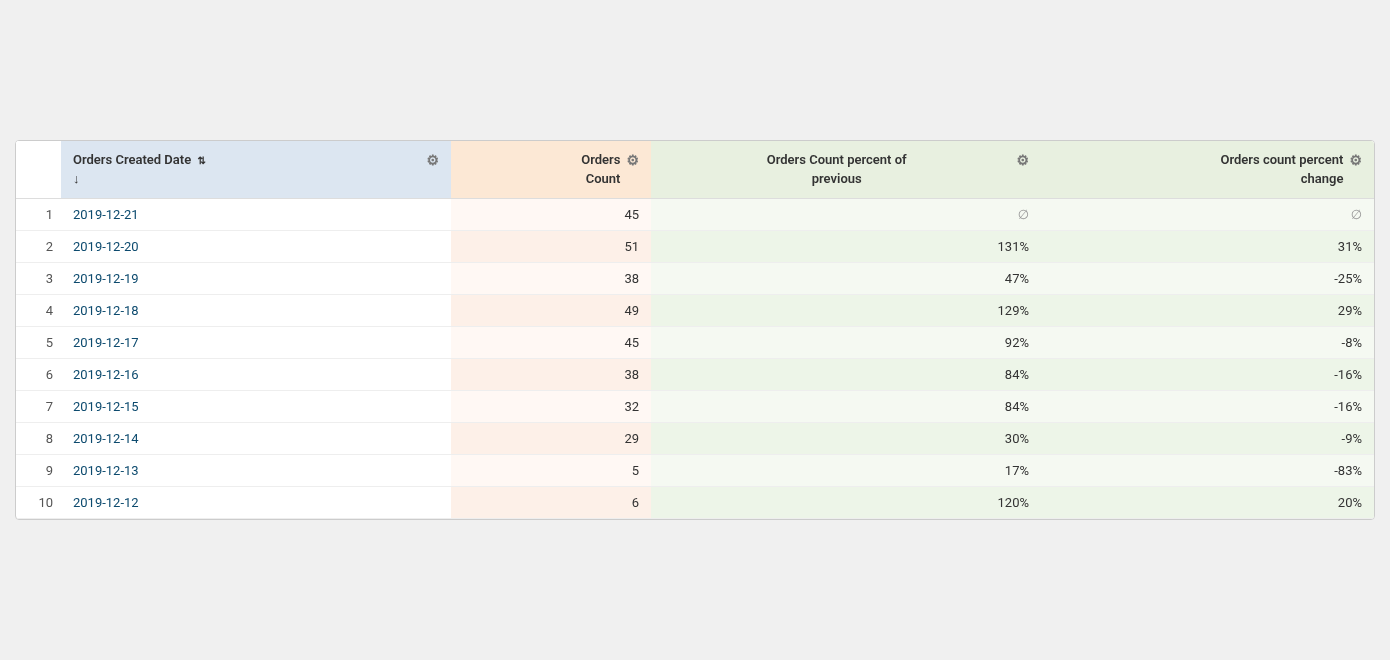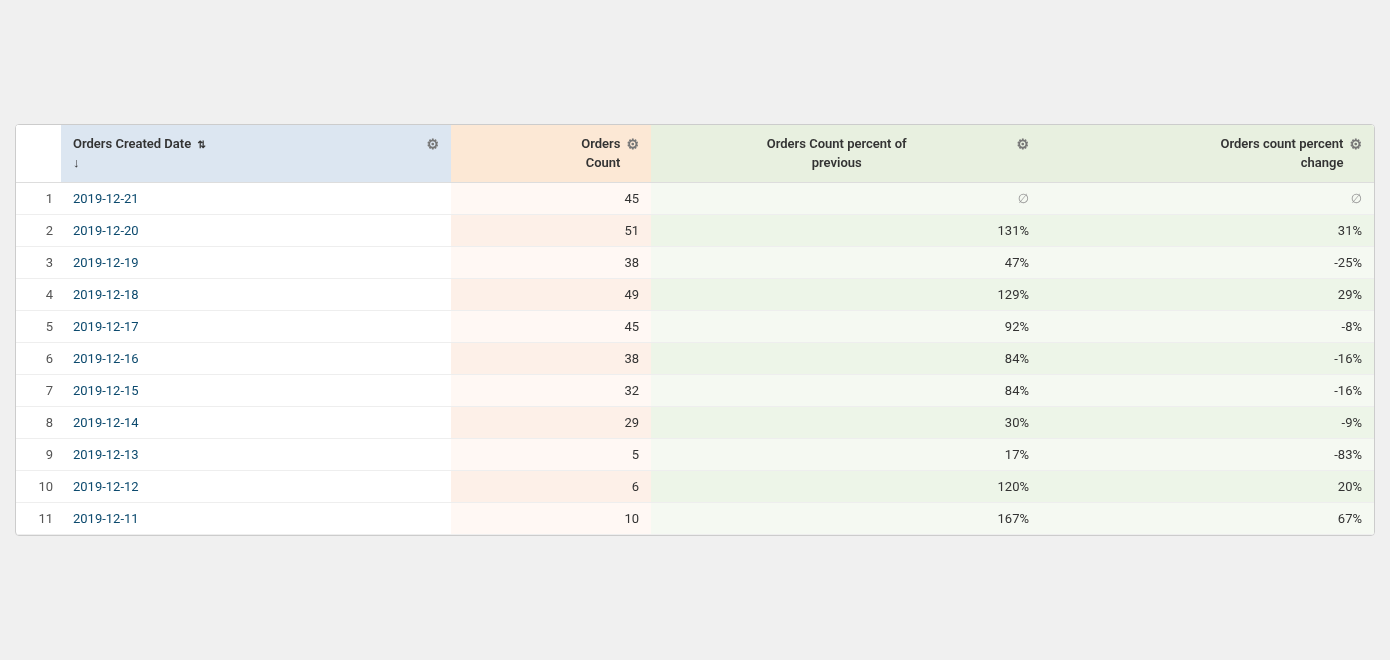--- a/index.html
+++ b/index.html
@@ -245,27 +245,20 @@
           <td class="col-percent-prev">17%</td>
           <td class="col-percent-change">-83%</td>
         </tr>
         <tr>
           <td class="col-row-num">10</td>
           <td class="col-date">2019-12-12</td>
           <td class="col-count">6</td>
           <td class="col-percent-prev">120%</td>
           <td class="col-percent-change">20%</td>
         </tr>
-        <tr>
-          <td class="col-row-num">11</td>
-          <td class="col-date">2019-12-11</td>
-          <td class="col-count">10</td>
-          <td class="col-percent-prev">167%</td>
-          <td class="col-percent-change">67%</td>
-        </tr>
       </tbody>
   </table>
 </div>
 
 <style>
   
   th.col-date {
     padding-left: 50px;
   }
   

